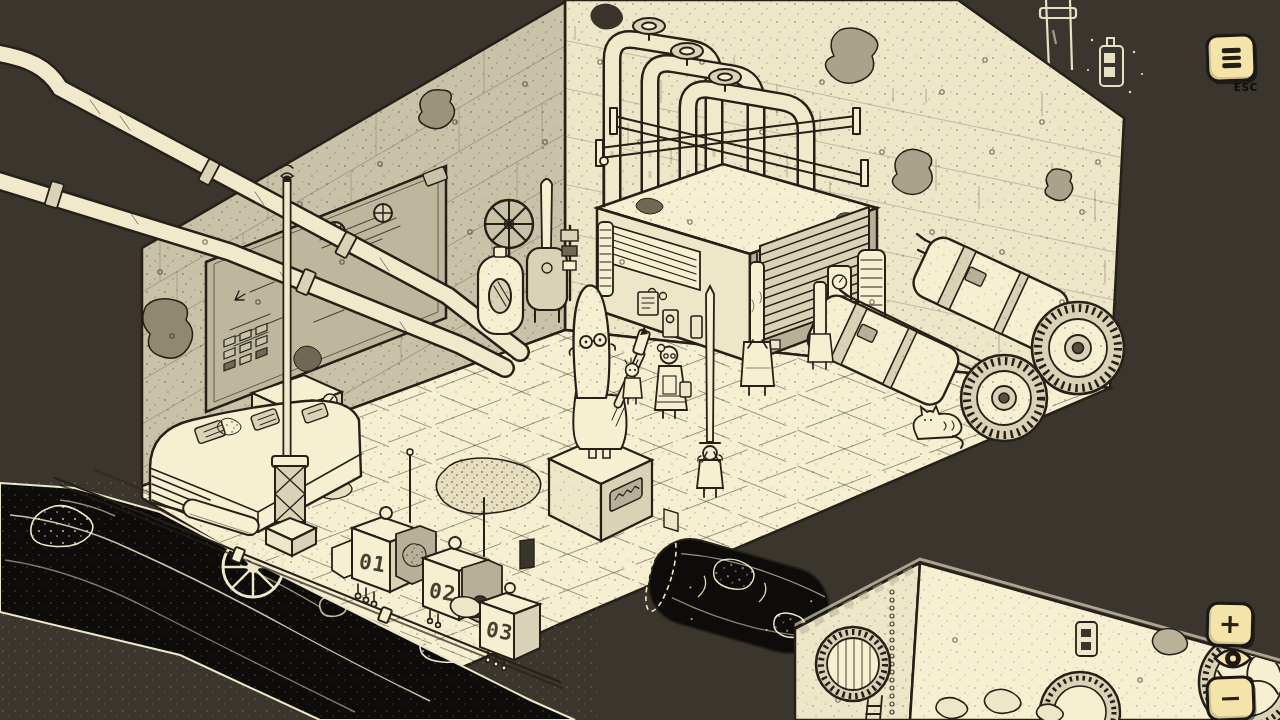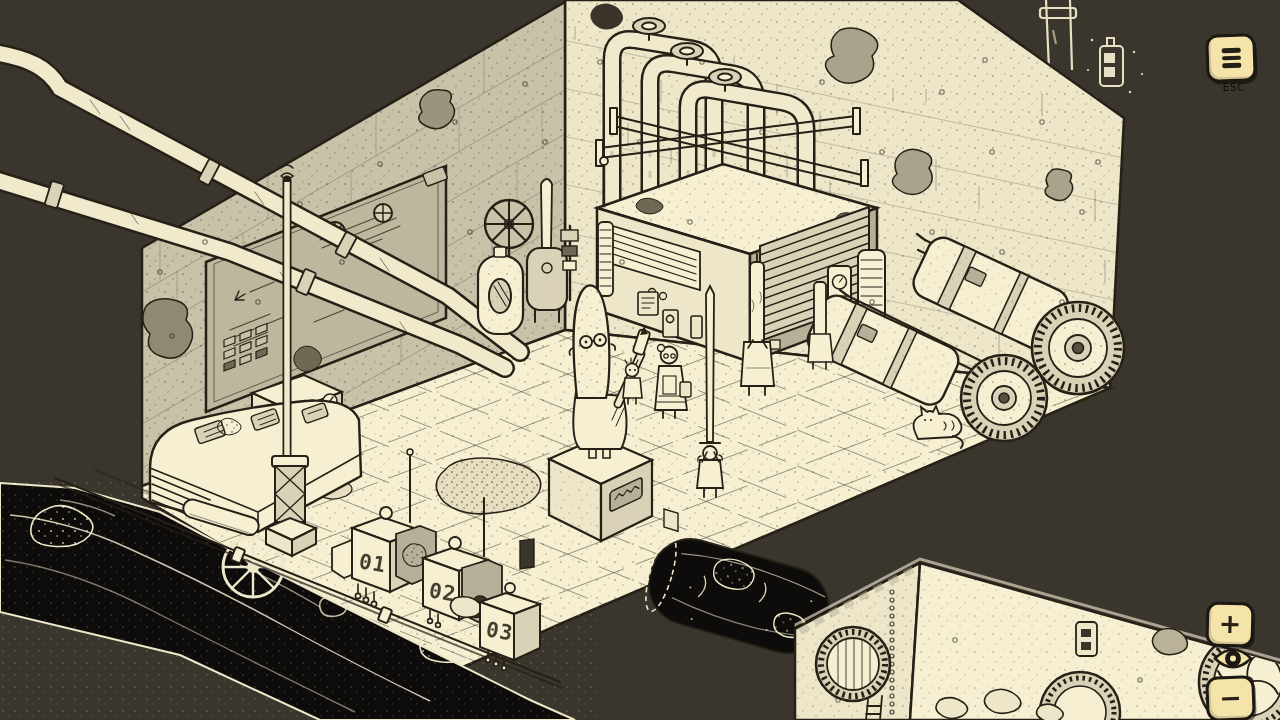--- a/index.html
+++ b/index.html
@@ -12,22 +12,22 @@
   svg{position:absolute;inset:0;display:block;}
   .ink{stroke:var(--ink);fill:none;stroke-linecap:round;stroke-linejoin:round;}
   .pumpnum{font-family:"DejaVu Sans Mono",monospace;font-weight:bold;font-size:21px;
            fill:#332c1e;opacity:.9;letter-spacing:1px;}
   
   .hud-btn{position:absolute;background:var(--hud);border:3px solid var(--hud_ink);
            border-radius:12px;box-shadow:2px 3px 0 -1px rgba(0,0,0,.45), inset 3px -3px 0 -1px rgba(0,0,0,.14);
            display:flex;align-items:center;justify-content:center;cursor:pointer;}
   .menu-btn{top:34px;right:24px;width:44px;height:42px;transform:rotate(-2deg);flex-direction:column;gap:3px;}
   .menu-btn .bar{width:19px;height:4.5px;background:#241e15;border-radius:2px;}
-  .esc-hint{position:absolute;top:82px;right:24px;width:44px;text-align:center;
-            font-size:10px;font-weight:normal;letter-spacing:1px;color:#0d0b08;}
+  .esc-hint{position:absolute;top:82px;right:12px;width:44px;text-align:center;
+            font-size:10px;font-weight:bold;letter-spacing:1px;color:#0d0b08;}
   .zoom-in{top:602px;right:26px;width:42px;height:39px;transform:rotate(1.5deg);}
   .zoom-out{top:676px;right:25px;width:43px;height:39px;transform:rotate(-2deg);}
   .zoom-glyph{font-size:27px;font-weight:bold;color:#272015;line-height:1;margin-top:-3px;}
   .eye-wrap{position:absolute;top:644px;right:27px;width:40px;height:29px;}
 </style>
 </head>
 <body>
 
 <div class="stage">
 <svg id="scene" width="1280" height="720" viewBox="0 0 1280 720">

